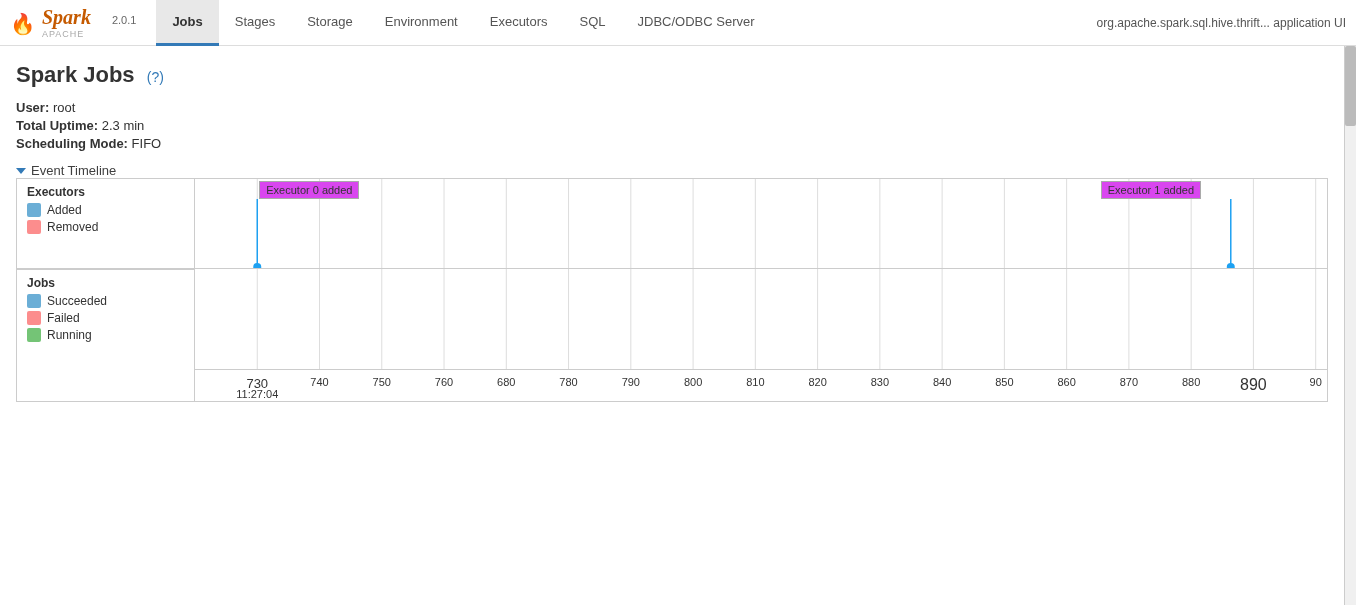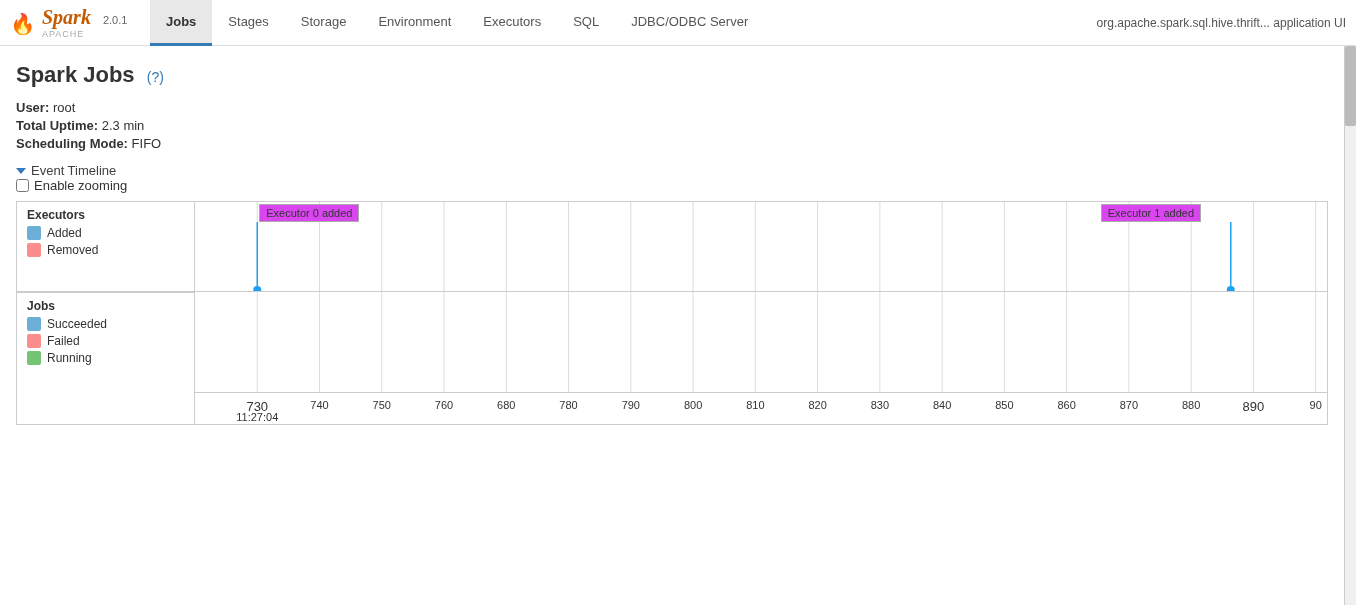--- a/index.html
+++ b/index.html
@@ -207,21 +207,21 @@
 </head>
 <body>
 
 <div class="navbar">
   <div class="navbar-brand">
     <div class="spark-logo">
       <svg class="spark-flame" viewBox="0 0 30 30" xmlns="http://www.w3.org/2000/svg">
         <text x="0" y="24" font-size="22" fill="#e05e00">🔥</text>
       </svg>
       <div>
-        <div style="display:flex;align-items:baseline;gap:12px;">
+        <div style="display:flex;align-items:baseline;gap:21px;">
           <span style="font-size:20px;font-weight:bold;color:#c55a00;font-style:italic;font-family:Georgia,serif;">Spark</span>
           <span style="font-size:11px;color:#666;">2.0.1</span>
         </div>
         <div style="font-size:9px;color:#aaa;letter-spacing:1px;">APACHE</div>
       </div>
     </div>
   </div>
   <ul class="nav-tabs">
     <li class="nav-tab active">Jobs</li>
     <li class="nav-tab">Stages</li>
@@ -253,24 +253,20 @@
     <div class="info-row">
       <span class="info-label">Scheduling Mode:</span>
       <span>FIFO</span>
     </div>
 
     <div class="event-timeline-header">
       <span class="triangle-down"></span>
       <span>Event Timeline</span>
     </div>
 
-    <div class="enable-zoom-row">
-      <input type="checkbox" style="">
-      <span>Enable zooming</span>
-    </div>
 
     <div class="timeline-container">
 
       <div class="timeline-legend">
         <div class="legend-section executors-section">
           <div class="legend-section-title">Executors</div>
           <div class="legend-item">
             <div class="legend-color" style="background:#6baed6;"></div>
             <span>Added</span>
           </div>
@@ -372,21 +368,21 @@
             <span class="axis-label" style="left:38.5%; top:2px; position:absolute; transform:translateX(-50%); font-size:11px;">790</span>
             <span class="axis-label" style="left:44%; top:2px; position:absolute; transform:translateX(-50%); font-size:11px;">800</span>
             <span class="axis-label" style="left:49.5%; top:2px; position:absolute; transform:translateX(-50%); font-size:11px;">810</span>
             <span class="axis-label" style="left:55%; top:2px; position:absolute; transform:translateX(-50%); font-size:11px;">820</span>
             <span class="axis-label" style="left:60.5%; top:2px; position:absolute; transform:translateX(-50%); font-size:11px;">830</span>
             <span class="axis-label" style="left:66%; top:2px; position:absolute; transform:translateX(-50%); font-size:11px;">840</span>
             <span class="axis-label" style="left:71.5%; top:2px; position:absolute; transform:translateX(-50%); font-size:11px;">850</span>
             <span class="axis-label" style="left:77%; top:2px; position:absolute; transform:translateX(-50%); font-size:11px;">860</span>
             <span class="axis-label" style="left:82.5%; top:2px; position:absolute; transform:translateX(-50%); font-size:11px;">870</span>
             <span class="axis-label" style="left:88%; top:2px; position:absolute; transform:translateX(-50%); font-size:11px;">880</span>
-            <span class="axis-label" style="left:93.5%; top:2px; position:absolute; transform:translateX(-50%); font-size:13px;">890</span>
+            <span class="axis-label" style="left:93.5%; top:2px; position:absolute; transform:translateX(-50%); font-size:16px;">890</span>
             <span class="axis-label" style="left:99%; top:2px; position:absolute; transform:translateX(-50%); font-size:11px;">90</span>
           </div>
         </div>
       </div>
     </div>
 
   </div>
 
   <div class="scrollbar-placeholder" style="width:12px;background:#f0f0f0;border-left:1px solid #ccc;position:relative;">
     <div style="position:absolute;top:0;left:0;width:100%;height:80px;background:#bbb;border-radius:2px;"></div>

